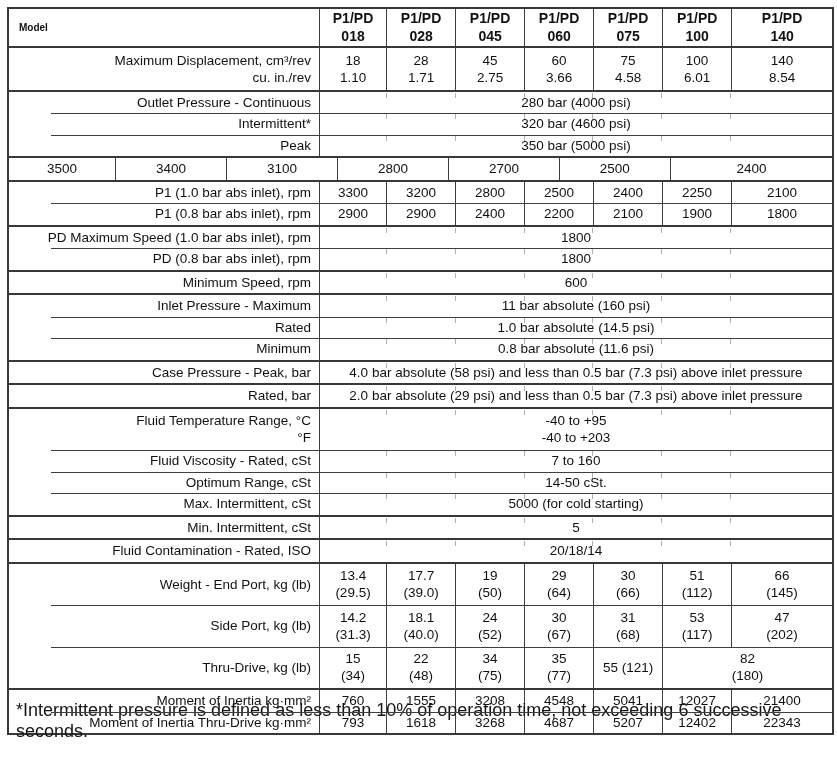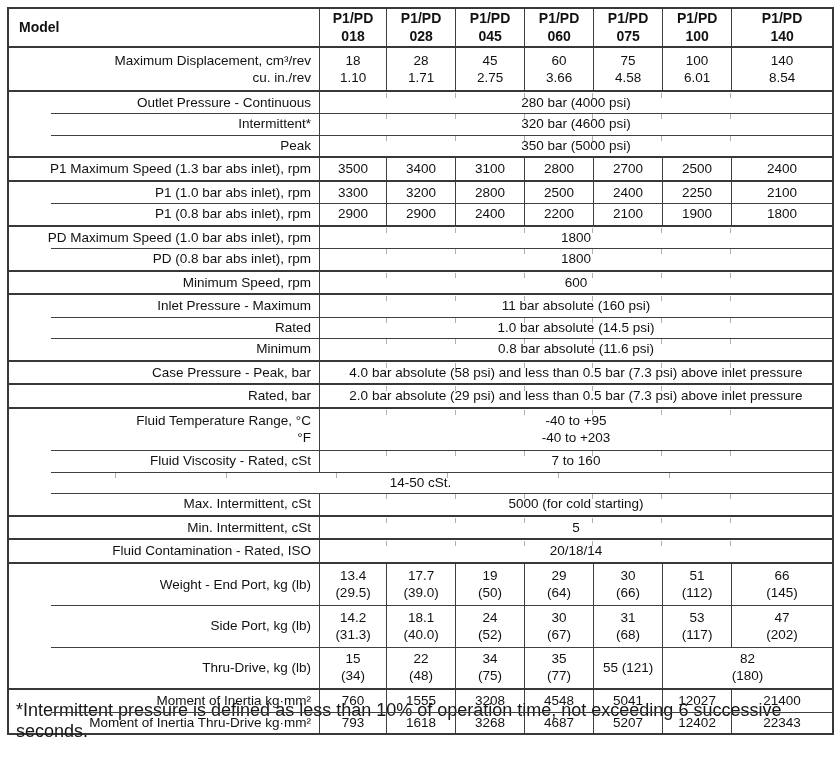--- a/index.html
+++ b/index.html
@@ -28,21 +28,21 @@
   .h2{height:41.5px;}
   .lbl{
     width:311px;box-sizing:border-box;flex:0 0 311px;
     border-right:1px solid var(--line);
     display:flex;flex-direction:column;justify-content:center;align-items:flex-end;
     padding-right:8px;text-align:right;
     font-size:13.5px;line-height:17px;
   }
   .header-row .lbl{
     align-items:flex-start;text-align:left;padding-left:10px;
-    font-weight:bold;font-size:14px;
+    font-weight:bold;font-size:10px;
   }
   .data{flex:1 1 auto;display:flex;align-items:stretch;min-width:0;position:relative;}
   .cell{
     box-sizing:border-box;
     display:flex;flex-direction:column;justify-content:center;
     text-align:center;font-size:13.5px;line-height:17px;
   }
   .cell + .cell{border-left:1px solid var(--line);}
   .c0{width:12.9%;flex:0 0 12.9%;}
   .c1,.c2,.c3,.c4,.c5{width:13.48%;flex:0 0 13.48%;}
@@ -181,23 +181,20 @@
             </div>
             <div class="data">
               <div class="span-cell">
                 <span>350 bar (5000 psi)</span>
               </div>
             </div>
           </div>
         </div>
         <div class="group">
           <div class="row h1">
-            <div class="lbl">
-              <span>P1 Maximum Speed (1.3 bar abs inlet), rpm</span>
-            </div>
             <div class="data">
               <div class="cell c0">
                 <span>3500</span>
               </div>
               <div class="cell c1">
                 <span>3400</span>
               </div>
               <div class="cell c2">
                 <span>3100</span>
               </div>
@@ -381,20 +378,23 @@
             <div class="lbl">
               <span>Fluid Viscosity - Rated, cSt</span>
             </div>
             <div class="data">
               <div class="span-cell">
                 <span>7 to 160</span>
               </div>
             </div>
           </div>
           <div class="row h1">
+            <div class="lbl">
+              <span>Optimum Range, cSt</span>
+            </div>
             <div class="data">
               <div class="span-cell">
                 <span>14-50 cSt.</span>
               </div>
             </div>
           </div>
           <div class="row h1">
             <div class="lbl">
               <span>Max. Intermittent, cSt</span>
             </div>

